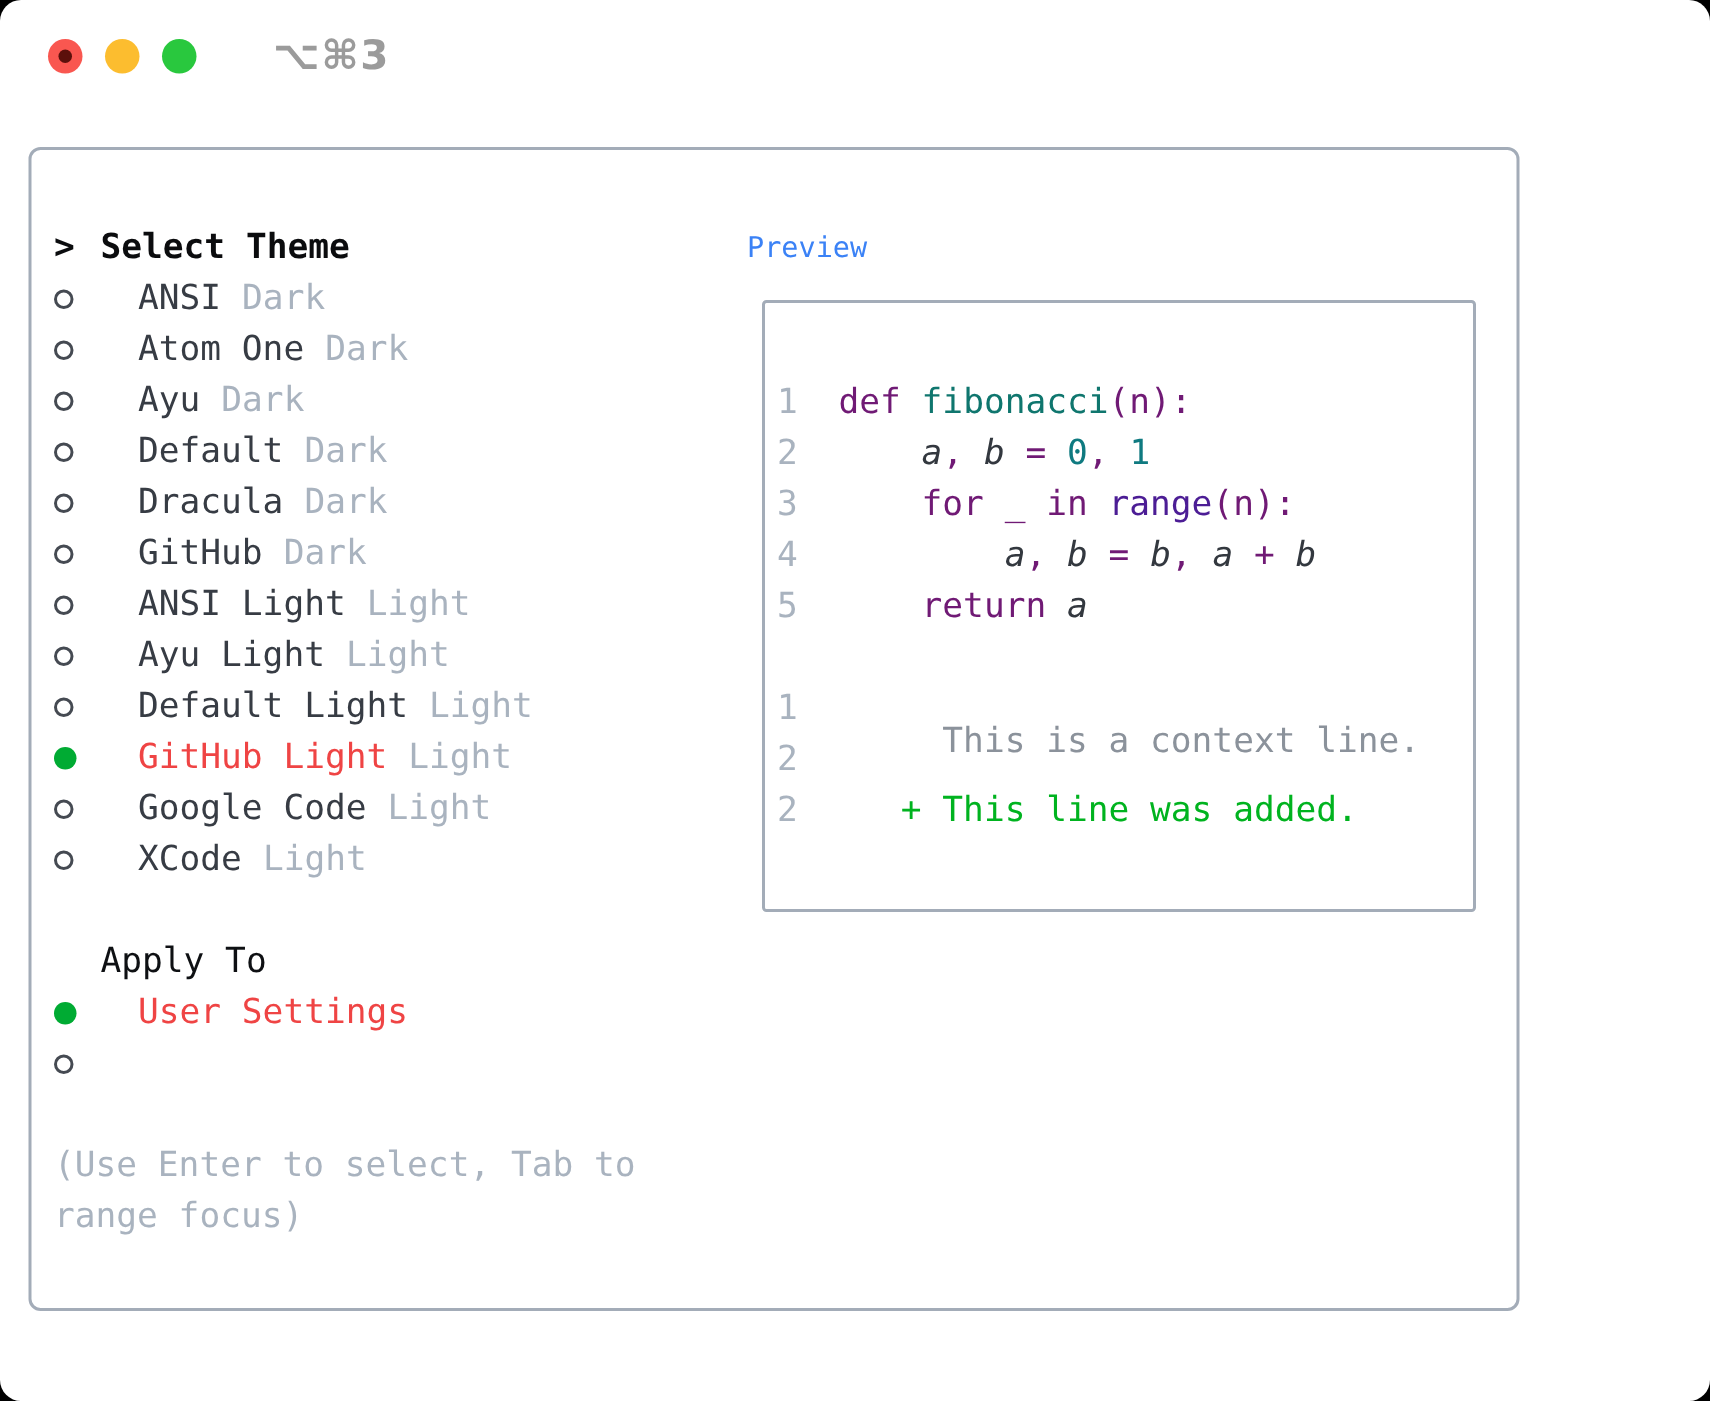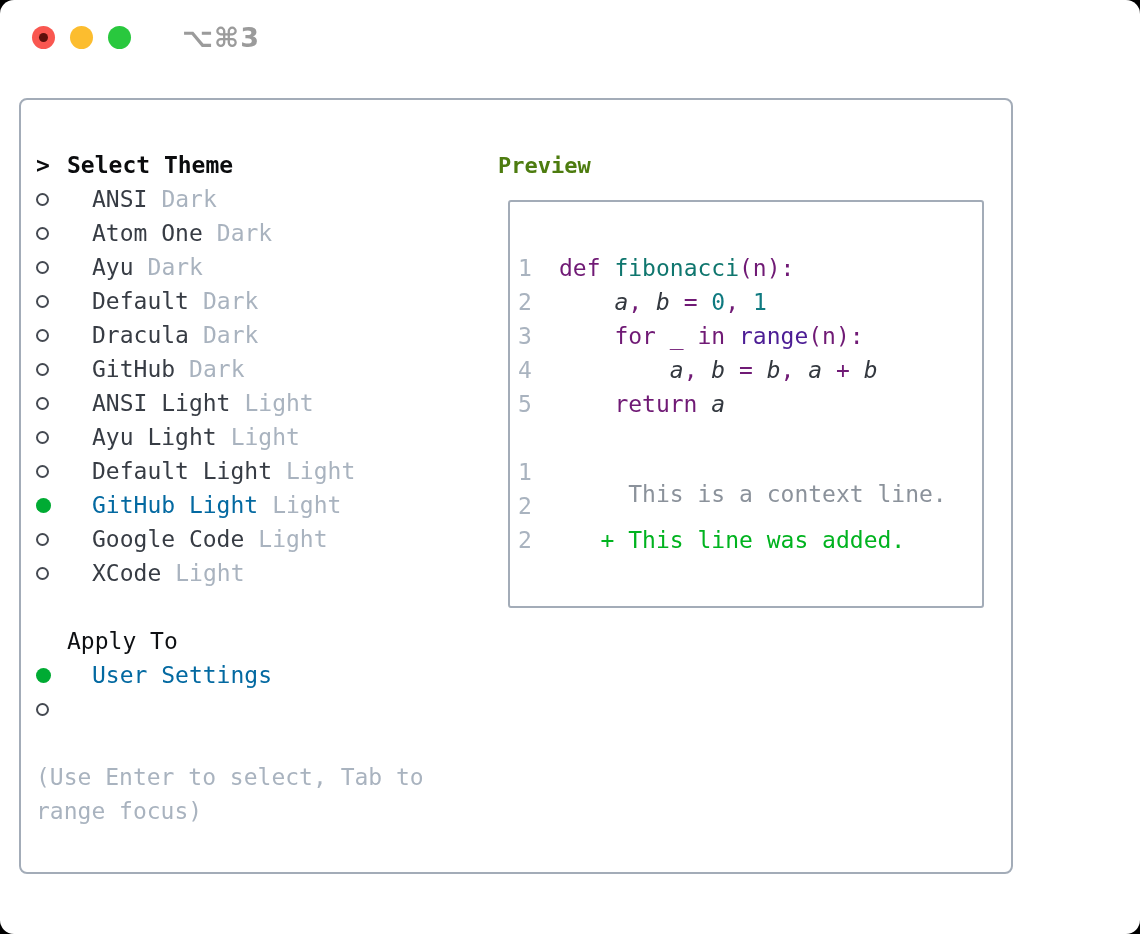--- a/index.html
+++ b/index.html
@@ -39,28 +39,28 @@
   .row { height:34px; display:flex; align-items:center; font-size:23px; white-space:pre; }
   .mark { width:31px; flex:none; display:flex; align-items:center; }
   .caret { color:#0b0c0e; font-weight:bold; font-size:23px; }
   .radio {
     width:13px; height:13px; border:2px solid #454a52; border-radius:50%;
   }
   .radio.on { width:15px; height:15px; border:none; background:#00ab33; }
 
   .hdr { color:#0b0c0e; font-weight:bold; }
   .tname { color:#373c44;margin-left:25px; }
-  .row.selected .tname { color:#0369a1; }
+  .row.selected .tname { color:#ef4444; }
   .tvariant { color:#a9b3bf; margin-left:14px; }
   .applyhdr { color:#0e1013; }
   .hint { color:#a9b3bf; }
   .spacer { height:34px; }
 
   
-  .preview-title { color:#4d7c0f; font-weight:bold; font-size:22px; height:34px;
+  .preview-title { color:#3b82f6; font-weight:normal; font-size:19px; height:34px;
                    display:flex; align-items:center; }
   .preview-box {
     margin:18px 0 0 10px; width:476px; height:408px;
     border:2px solid #a3acb8; border-radius:3px;
     padding:49px 0 0 8px; overflow:hidden; background:#fff;
   }
   .cline { height:34px; display:flex; align-items:center; white-space:pre; font-size:23px; }
   .ln { width:13px; margin-right:28px; flex:none; color:#a9b3bf; text-align:center; }
 
   .c-fg   { color:#701a75; }

